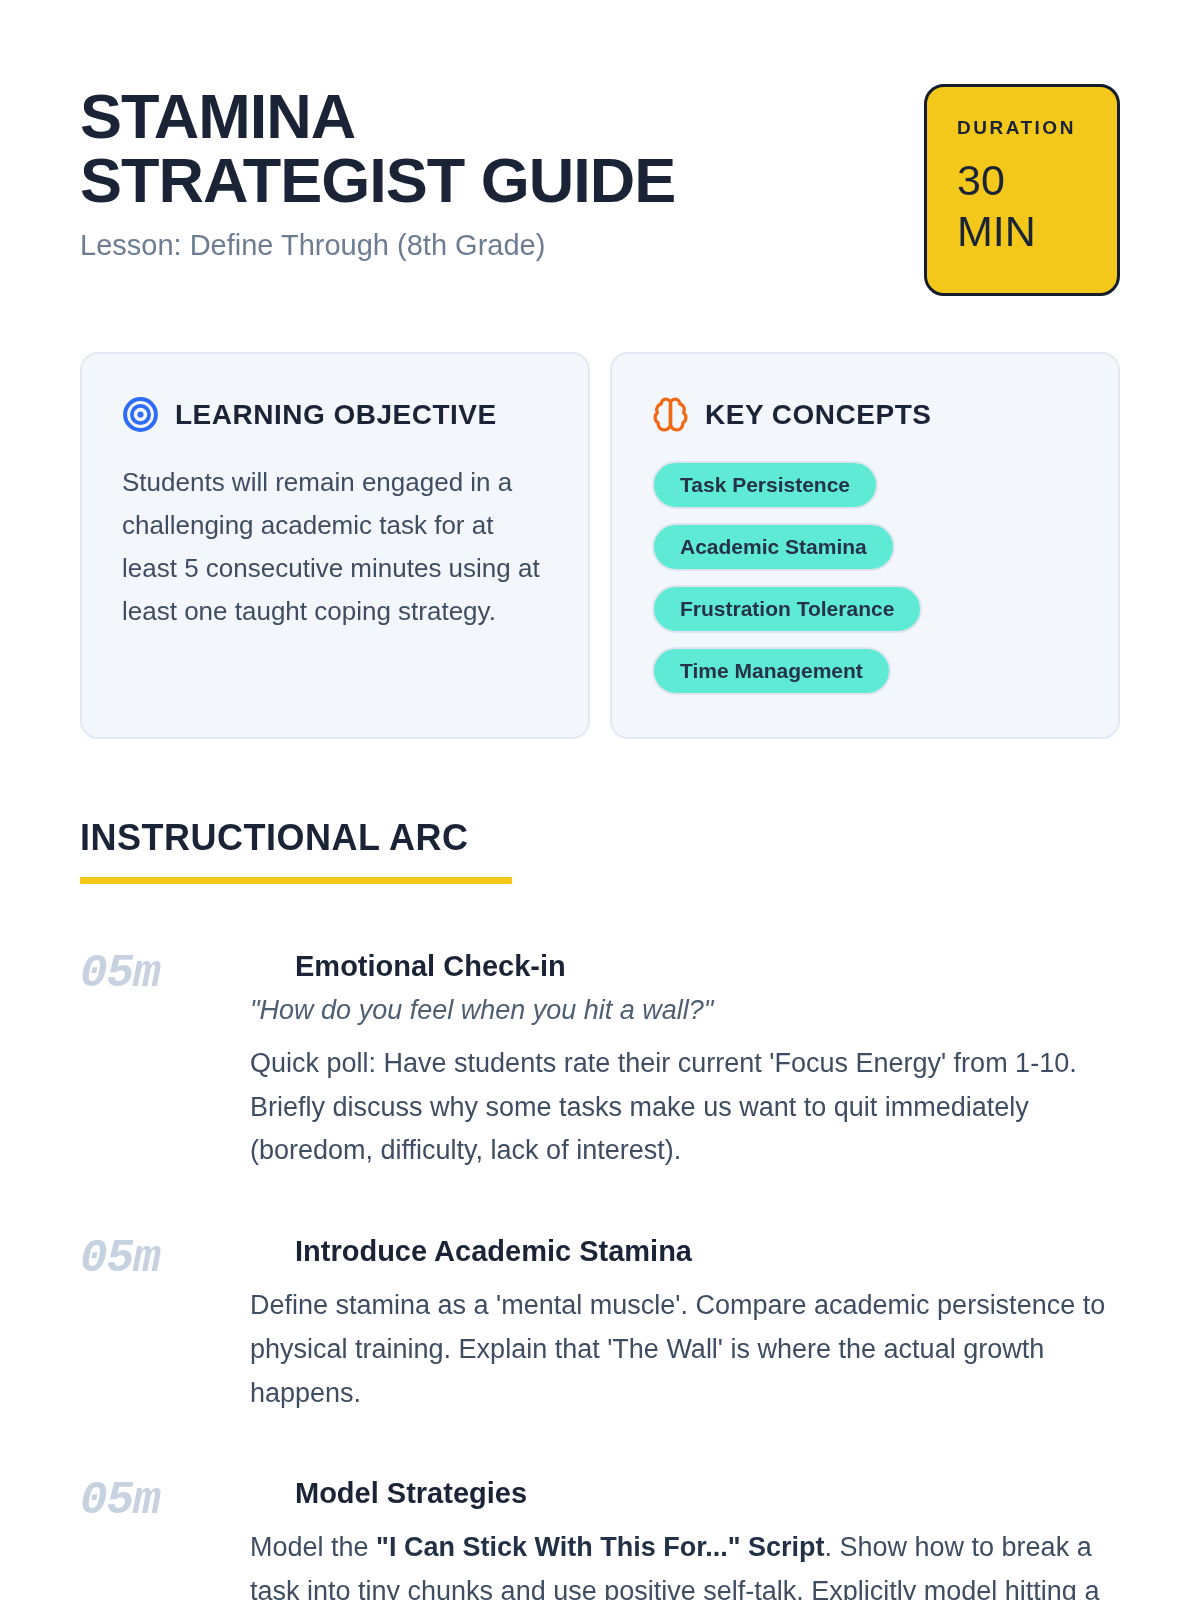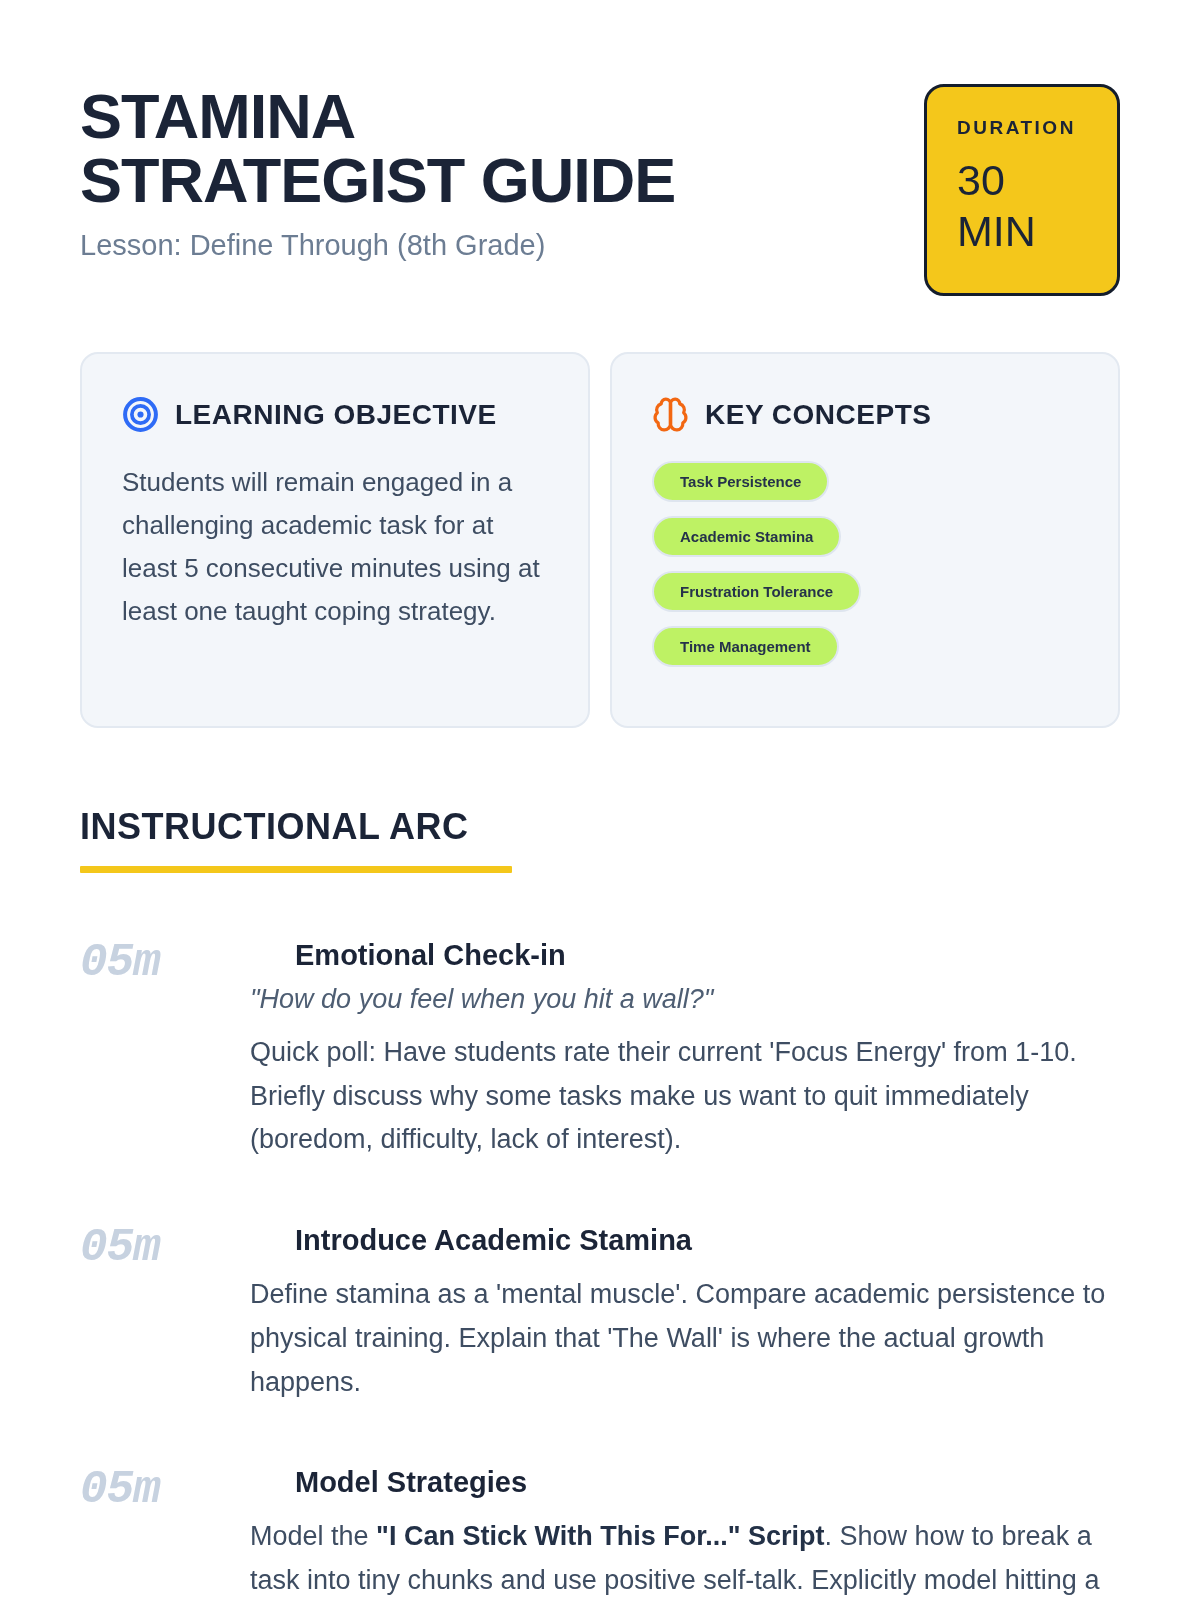--- a/index.html
+++ b/index.html
@@ -57,23 +57,23 @@
   .card-head{display:flex;align-items:center;gap:16px;margin-bottom:28px;}
   .card-title{font-size:28px;font-weight:800;letter-spacing:.5px;color:var(--c-navy);}
   .card-icon{width:37px;height:37px;flex-shrink:0;}
   .target-icon circle{stroke:var(--c-blue);}
   .target-icon .dot{fill:var(--c-blue);stroke:none;}
   .brain-icon path{stroke:var(--c-orange);}
   .card-body{font-size:26px;line-height:1.66;color:var(--c-slate);}
 
   .pill-list{display:flex;flex-direction:column;align-items:flex-start;gap:14px;}
   .pill{
-    background:#bef264;border:2px solid var(--c-pillborder);
+    background:#5eead4;border:2px solid var(--c-pillborder);
     border-radius:999px;padding:10px 26px;
-    font-size:15px;font-weight:700;color:#25324a;
+    font-size:21px;font-weight:700;color:#25324a;
     white-space:nowrap;
   }
 
   
   .arc-section{margin-top:78px;}
   .arc-title{font-size:36px;font-weight:900;letter-spacing:.5px;color:var(--c-navy);display:inline-block;}
   .arc-underline{height:7px;background:var(--c-yellow);width:432px;margin-top:18px;border-radius:1px;}
   .arc-items{margin-top:62px;}
   .arc-item{display:grid;grid-template-columns:170px 1fr;margin-bottom:58px;}
   .arc-time{

